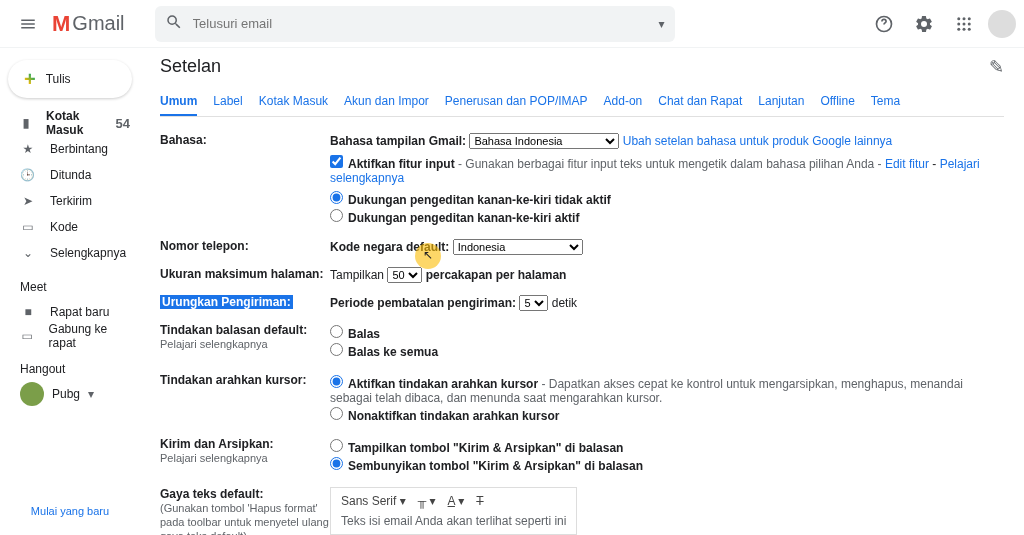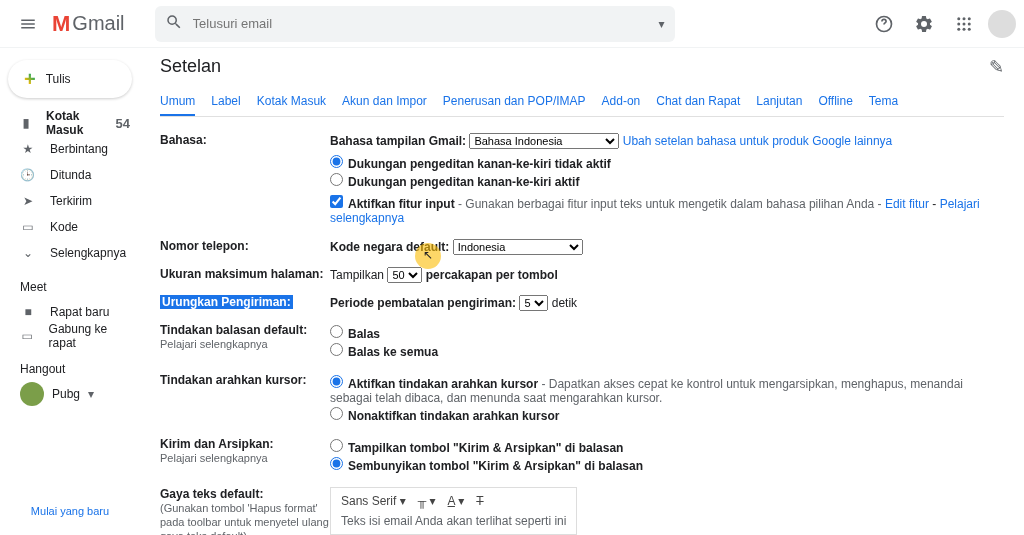--- a/index.html
+++ b/index.html
@@ -28,21 +28,21 @@
 .meet-item{display:flex;align-items:center;gap:14px;height:24px;cursor:pointer;font-size:12px}
 .hangout{margin-top:14px}
 .hangout-user{display:flex;align-items:center;gap:8px;margin-top:4px}
 .avatar{width:24px;height:24px;border-radius:50%;background:#7b9e49}
 .sidebar-bottom{margin-top:auto;padding:10px 16px;font-size:11px;color:#5f6368;text-align:center}
 .content{flex:1;padding:8px 20px;overflow:auto;position:relative}
 .page-title{font-size:18px;color:#202124;margin-bottom:10px;display:flex;align-items:flex-start}
 .edit-icon{margin-left:auto;color:#5f6368;cursor:pointer}
 .tabs{display:flex;gap:16px;border-bottom:1px solid #e0e0e0;font-size:12px}
 .tab{padding:6px 0;color:#1a73e8;cursor:pointer}
-.tab.active{color:#1a73e8;border-bottom:2px solid #1a73e8;font-weight:400}
+.tab.active{color:#1a73e8;border-bottom:2px solid #1a73e8;font-weight:700}
 .settings-body{padding:10px 0}
 .srow{display:flex;padding:6px 0;border-bottom:none;font-size:12px}
 .slabel{width:170px;font-weight:700;color:#202124;font-size:12px}
 .slabel .sub{font-weight:400;color:#5f6368;font-size:11px}
 .svalue{flex:1}
 .svalue label{display:block;margin:2px 0}
 .svalue select{font-size:11px}
 .highlighted{background:#1a73e8;color:#fff;padding:0 2px}
 .cursor-highlight{position:absolute;width:26px;height:26px;border-radius:50%;background:rgba(251,188,4,0.6);left:275px;top:195px;pointer-events:none}
 .cursor-arrow{position:absolute;left:283px;top:200px;font-size:12px;pointer-events:none}
@@ -180,43 +180,43 @@
     </div>
 
     <div class="settings-body">
       <div class="srow">
         <div class="slabel">Bahasa:</div>
         <div class="svalue">
           <b>Bahasa tampilan Gmail:</b>
           <select style="width:150px"><option>Bahasa Indonesia</option></select>
           <a>Ubah setelan bahasa untuk produk Google lainnya</a>
           <div style="margin-top:6px">
+            <label><input type="checkbox" checked="" style=""><b>Aktifkan fitur input</b><span class="gray-text"> - Gunakan berbagai fitur input teks untuk mengetik dalam bahasa pilihan Anda - </span><a>Edit fitur</a> - <a>Pelajari selengkapnya</a></label>
+          </div>
+          <div style="margin-top:6px">
             <label><input type="radio" name="rtl" checked="" style=""><b>Dukungan pengeditan kanan-ke-kiri tidak aktif</b></label>
             <label><input type="radio" name="rtl" style=""><b>Dukungan pengeditan kanan-ke-kiri aktif</b></label>
           </div>
-          <div style="margin-top:6px">
-            <label><input type="checkbox" checked="" style=""><b>Aktifkan fitur input</b><span class="gray-text"> - Gunakan berbagai fitur input teks untuk mengetik dalam bahasa pilihan Anda - </span><a>Edit fitur</a> - <a>Pelajari selengkapnya</a></label>
-          </div>
         </div>
       </div>
 
       <div class="srow">
         <div class="slabel">Nomor telepon:</div>
         <div class="svalue">
           <b>Kode negara default:</b>
           <select style="width:130px"><option>Indonesia</option></select>
         </div>
       </div>
 
       <div class="srow">
         <div class="slabel">Ukuran maksimum halaman:</div>
         <div class="svalue">
           <span>Tampilkan</span>
           <select><option>50</option></select>
-          <b>percakapan per tombol</b>
+          <b>percakapan per halaman</b>
         </div>
       </div>
 
       <div class="srow">
         <div class="slabel"><span class="highlighted">Urungkan Pengiriman:</span></div>
         <div class="svalue">
           <b>Periode pembatalan pengiriman:</b>
           <select><option>5</option></select>
           <span>detik</span>
         </div>

